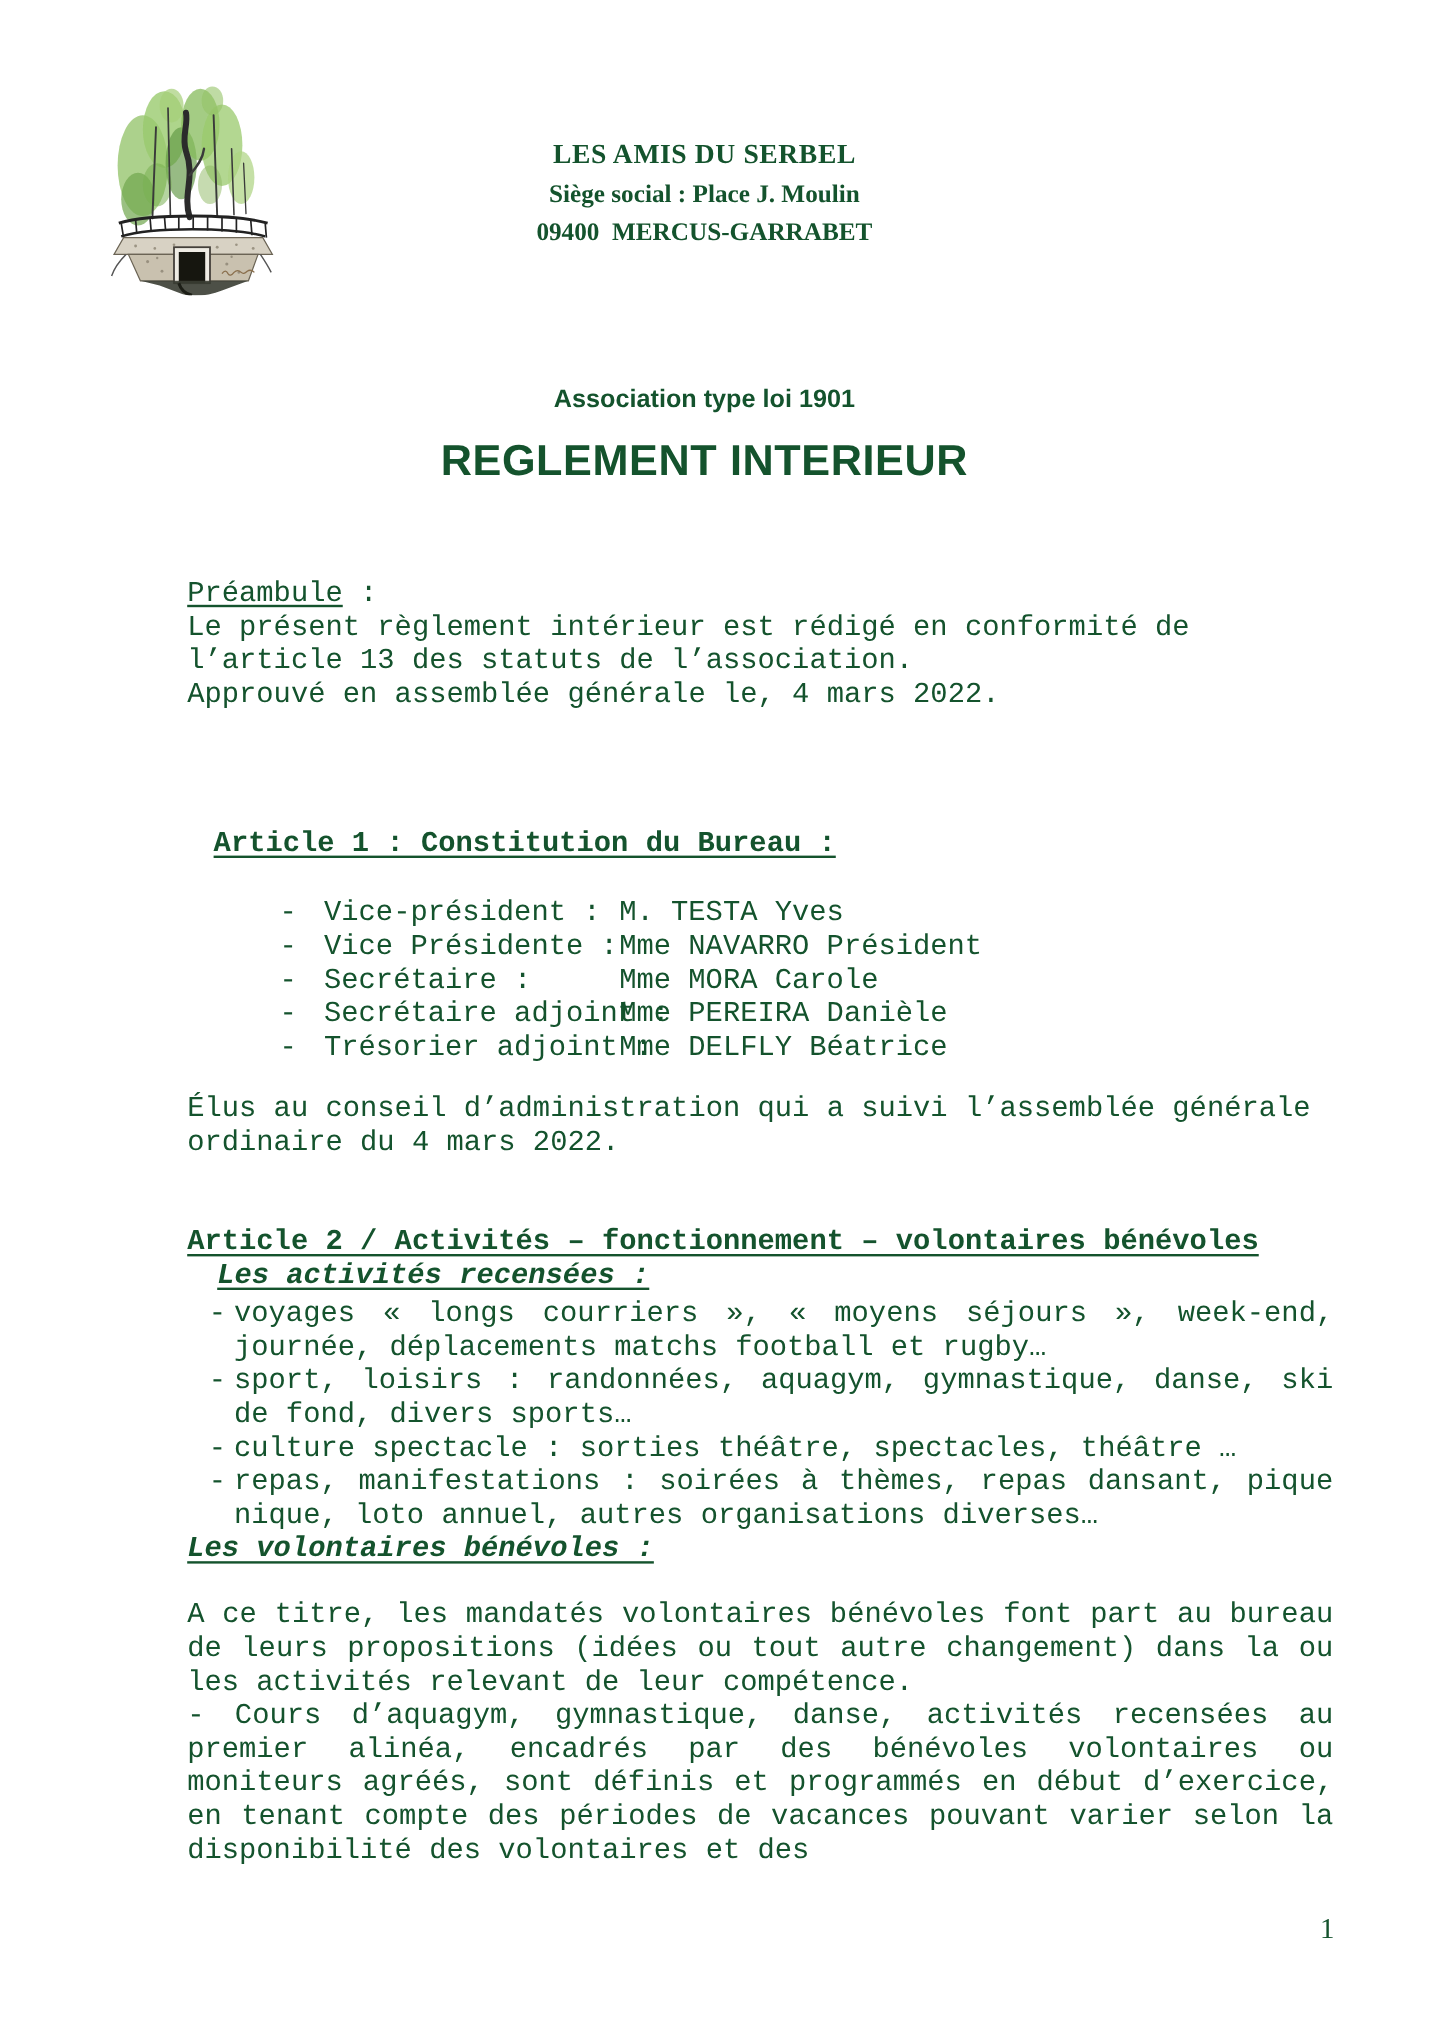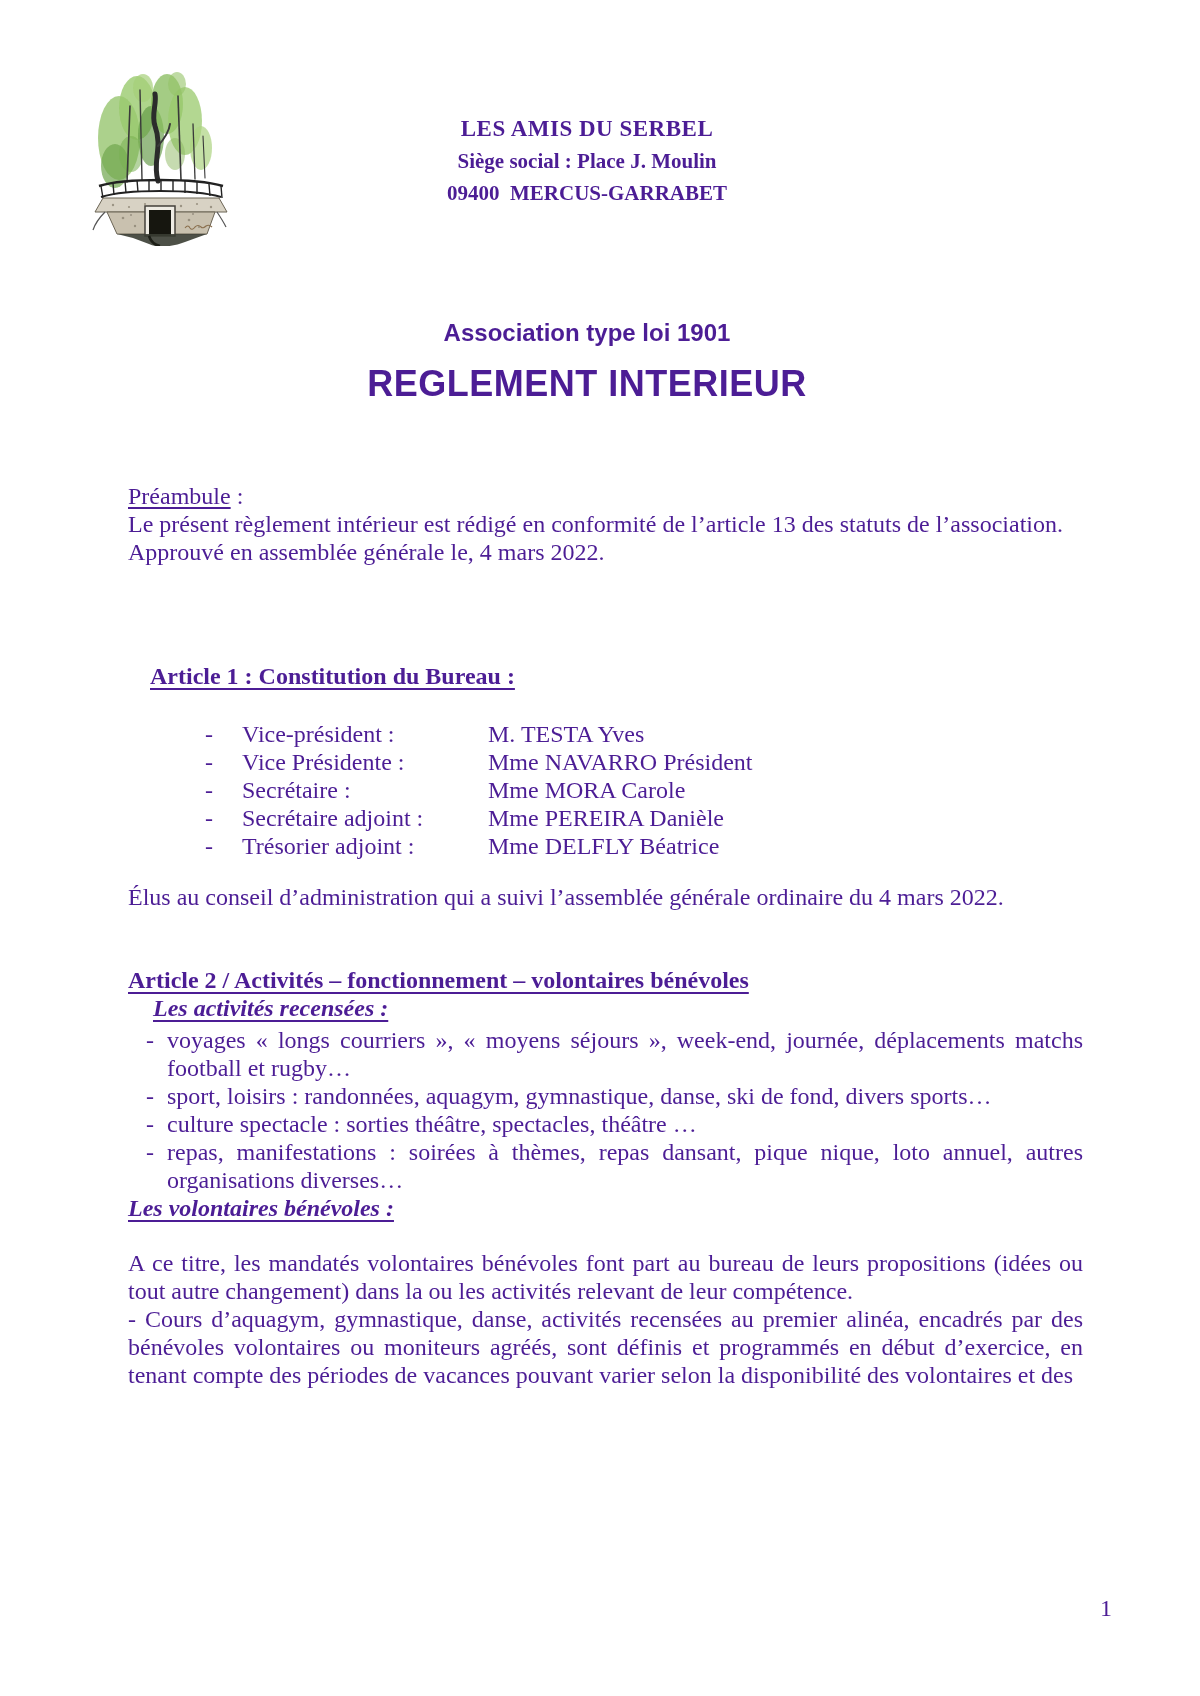--- a/index.html
+++ b/index.html
@@ -1,21 +1,21 @@
 <!DOCTYPE html>
 <html><head>
 <meta charset="utf-8">
 <style>
   html,body { margin:0; padding:0; background:#e8e8e8; }
   .page {
     position:relative;
     width:1200px; height:1696px;
     margin:0 auto;
     background:#ffffff;
-    color:#4c1d95;
+    color:#14532d;
     font-family:"Liberation Serif", serif;
     font-size:24px;
     line-height:28px;
     overflow:hidden;
   }
   
   .logo {
     position:absolute; left:85px; top:66px;
     width:152px; height:180px;
   }
@@ -24,31 +24,31 @@
     text-align:center;
     font-weight:bold;
     line-height:32px;
   }
   .org-name   { font-size:23px; letter-spacing:.5px; }
   .org-addr   { font-size:21px; }
   .assoc-type {
     position:absolute; top:318px; left:0; right:26px;
     text-align:center;
     font-family:"Liberation Sans", sans-serif;
-    font-weight:bold; font-size:24px; line-height:30px;
+    font-weight:bold; font-size:21px; line-height:30px;
   }
   .doc-title {
     position:absolute; top:364px; left:0; right:26px;
     text-align:center;
     font-family:"Liberation Sans", sans-serif;
     font-weight:bold; font-size:36px; line-height:40px;
     letter-spacing:.5px;
   }
   
-  .content { position:absolute; left:128px; top:482px; width:955px; }
+  .content { position:absolute; left:156px; top:482px; width:955px;font-family:Liberation Mono, monospace; }
   .u  { text-decoration:underline; text-underline-offset:3px; }
   .hline {
     font-weight:bold;
     text-decoration:underline;
     text-underline-offset:4px;
     text-decoration-thickness:2px;
   }
   .article1-heading { margin-top:96px; margin-left:22px; }
   .article1-heading span { display:inline-block; }
   .member-list { margin-top:30px; }

